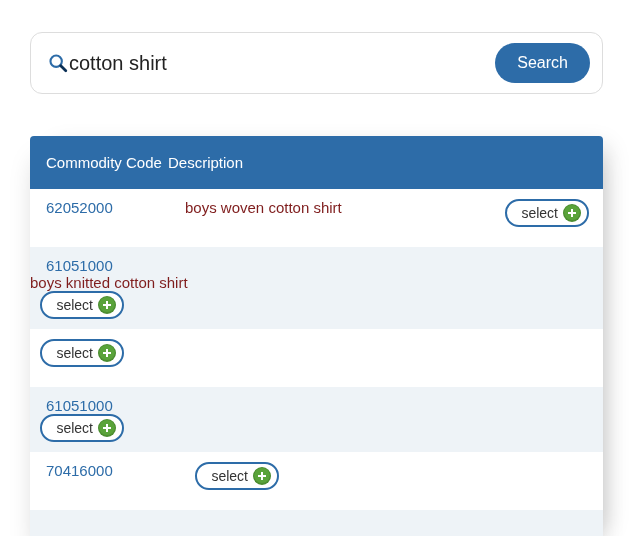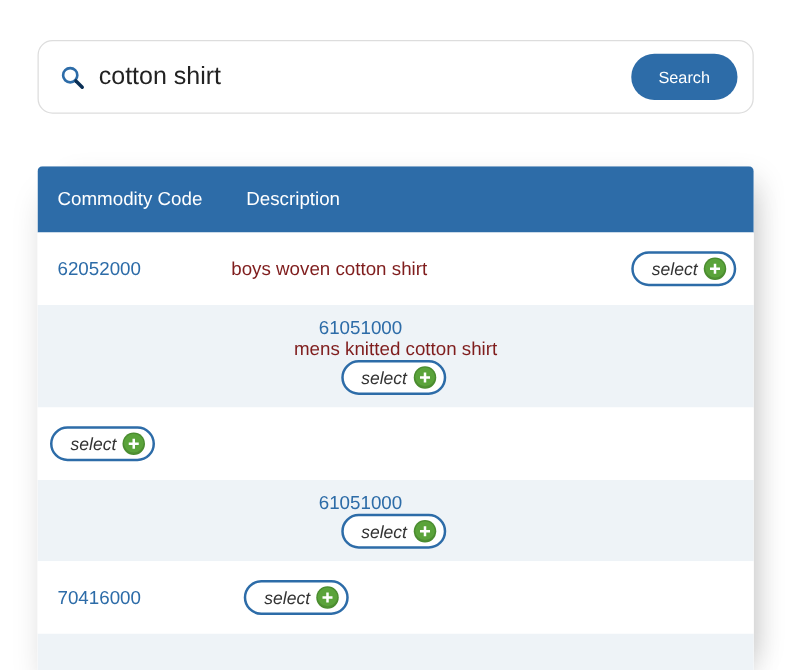--- a/index.html
+++ b/index.html
@@ -10,82 +10,80 @@
     height: 536px;
     overflow: hidden;
     padding: 32px 30px;
   }
   .search-bar {
     display: flex;
     align-items: center;
     border: 1px solid #ddd;
     border-radius: 12px;
     padding: 10px 12px 10px 16px;
-    gap: 10px;
   }
   .search-bar svg { flex: 0 0 auto; }
   .search-input {
     flex: 1;
     border: none;
     outline: none;
     font-size: 20px;
     color: #222;
     font-weight: 500;
   }
   .search-btn {
     background: #2d6ca8;
     color: #fff;
     border: none;
     border-radius: 999px;
     padding: 11px 22px;
-    font-size: 13px;
+    font-size: 16px;
     cursor: pointer;
   }
   .table-wrap {
     margin-top: 42px;
     border-radius: 4px 4px 0 0;
     overflow: hidden;
     box-shadow: 0 18px 26px -8px rgba(0,0,0,0.22), 14px 0 22px -10px rgba(0,0,0,0.15);
     background: #fff;
   }
   .thead {
     display: flex;
     background: #2d6ca8;
     color: #fff;
     padding: 18px 0;
     font-size: 15px;
     font-weight: 500;
   }
   .col-code { width: 138px; padding-left: 16px; }
-  .col-desc { flex: 1; padding-left: 0; margin-left: 29px; }
+  .col-desc { flex: 1; padding-left: 0; }
   .col-act  { width: 108px; padding-right: 14px; }
   .trow {
     display: flex;
-    align-items: center;
+    align-items: flex-start;
     min-height: 58px;
     padding: 10px 0;
     font-size: 15px;
   }
   .trow.even { background: #fff; }
   .trow.odd  { background: #eef3f7; flex-direction: column; }
   .cell-code { width: 155px; padding-left: 16px; color: #2d6ca8; font-weight: 500; }
   .cell-desc { flex: 1; color: #7f1d1d; }
   .cell-act  { width: 108px; padding-right: 14px; display: flex; justify-content: flex-end; }
   .select-btn {
     display: inline-flex;
     align-items: center;
     gap: 6px;
     background: #fff;
     border: 2px solid #2d6ca8;
     color: #333;
     font-size: 14px;
     border-radius: 999px;
     padding: 4px 7px 4px 14px;
     cursor: pointer;
-    font-style: italic;
   }
   .plus-circle {
     width: 16px; height: 16px; border-radius: 50%;
     background: #5aa33a;
     position: relative;
     box-shadow: inset 0 -1px 0 rgba(0,0,0,0.12), 0 0 0 1px #4a8c2f;
   }
   .plus-circle::before, .plus-circle::after {
     content: "";
     position: absolute;
@@ -122,21 +120,21 @@
     <div class="cell-act">
       <button class="select-btn">
         <span>select</span>
         <span class="plus-circle"></span>
       </button>
     </div>
   </div>
 
   <div class="trow odd">
     <div class="cell-code">61051000</div>
-    <div class="cell-desc">mens knitted cotton shirt</div>
+    <div class="cell-desc">boys knitted cotton shirt</div>
     <div class="cell-act">
       <button class="select-btn">
         <span>select</span>
         <span class="plus-circle"></span>
       </button>
     </div>
   </div>
 
   <div class="trow even">
     <div class="cell-act">

